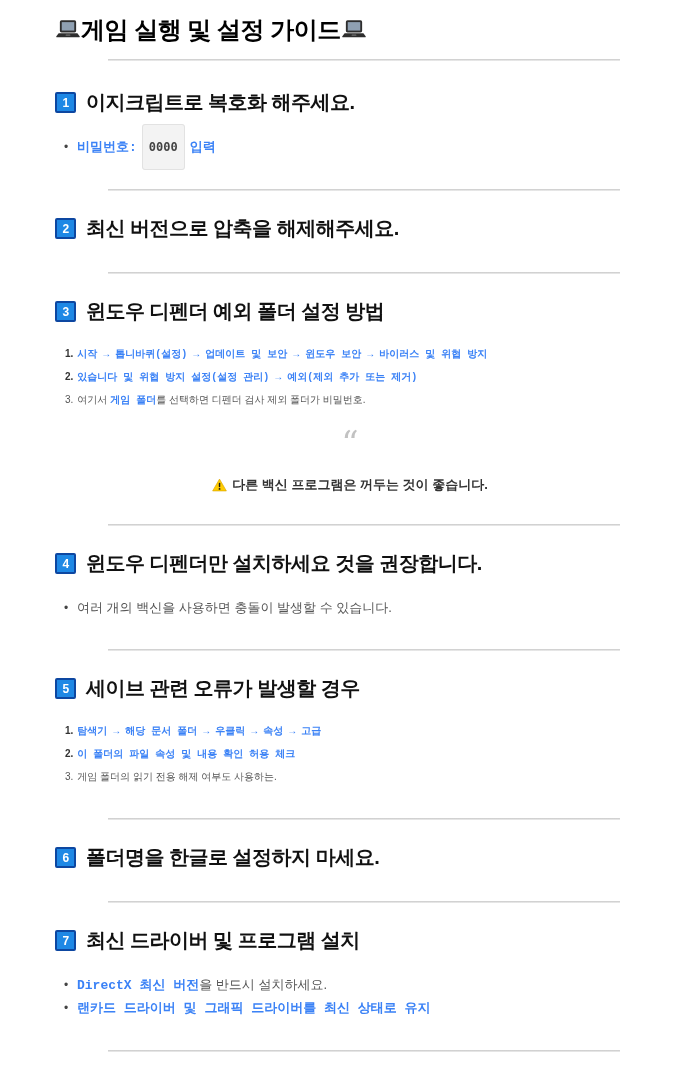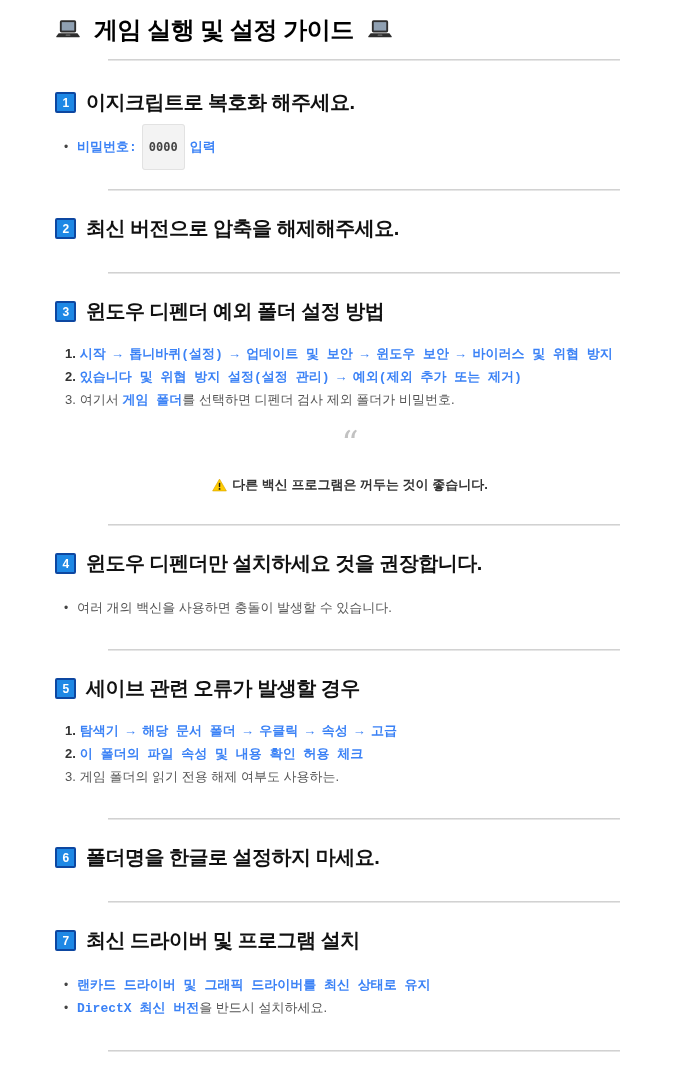--- a/index.html
+++ b/index.html
@@ -1,20 +1,20 @@
 <!DOCTYPE html>
 <html><head>
 <meta charset="utf-8">
 <style>
   html,body{margin:0;padding:0;background:#ffffff;}
   body{font-family:"Liberation Sans", sans-serif; color:#222; width:700px;}
   .page{width:590px; padding:6px 55px 24px 55px;}
 
   
-  h1.title{display:flex; align-items:center; gap:13px; font-size:24px; font-weight:700;
+  h1.title{display:flex; align-items:center; gap:0; font-size:24px; font-weight:700;
            color:#000; margin:8px 0 0 0; letter-spacing:-0.5px;}
   .laptop{width:26px; height:22px; display:inline-block; flex:0 0 auto;}
 
   
   hr.divider{border:none; height:2px; width:512px;
              background:linear-gradient(#c8c8c8,#efefef);
              margin:13px 0 0 53px;}
   hr.divider.sec{margin-top:30px;}
 
   
@@ -26,21 +26,21 @@
          font-size:12px; font-weight:700; display:flex; align-items:center;
          justify-content:center; line-height:1;}
 
   
   ul.bullets{list-style:none; margin:20px 0 0 0; padding:0 0 0 8px;}
   ul.bullets li{position:relative; padding-left:14px; font-size:13px;
                 line-height:22px; color:#555;}
   ul.bullets li::before{content:"•"; position:absolute; left:1px; top:0;
                         color:#444; font-size:12px;}
   ol.steps{list-style:none; margin:18px 0 0 0; padding:0 0 0 10px;}
-  ol.steps li{font-size:13px; line-height:22px; color:#555;}
+  ol.steps li{font-size:10px; line-height:22px; color:#555;}
   .num{font-weight:700; color:#333; margin-right:4px;}
   .num.n{font-weight:400; color:#555;}
   .b{font-weight:700; color:#3b82f6;font-family:Liberation Mono, monospace;}
   .n{font-weight:400; color:#555;}
 
   
   code.chip{font-family:"DejaVu Sans Mono", monospace; font-size:12px;
             background:#f3f3f3; border:1px solid #e2e2e2; border-radius:3px;
             padding:15px 6px; margin:0 5px; color:#444; font-weight:700;}
 
@@ -148,19 +148,19 @@
     </h2>
   </div>
   <hr class="divider sec">
 
   <div>
     <h2 class="sec-h">
       <span class="badge">7</span>
       <span>최신 드라이버 및 프로그램 설치</span>
     </h2>
     <ul class="bullets">
+      <li><span class="b">DirectX 최신 버전</span><span class="n">을 반드시 설치하세요.</span></li>
       <li><span class="b">랜카드 드라이버 및 그래픽 드라이버를 최신 상태로 유지</span></li>
-      <li><span class="b">DirectX 최신 버전</span><span class="n">을 반드시 설치하세요.</span></li>
     </ul>
   </div>
   <hr class="divider sec">
 
 </div>
 
 </body></html>

